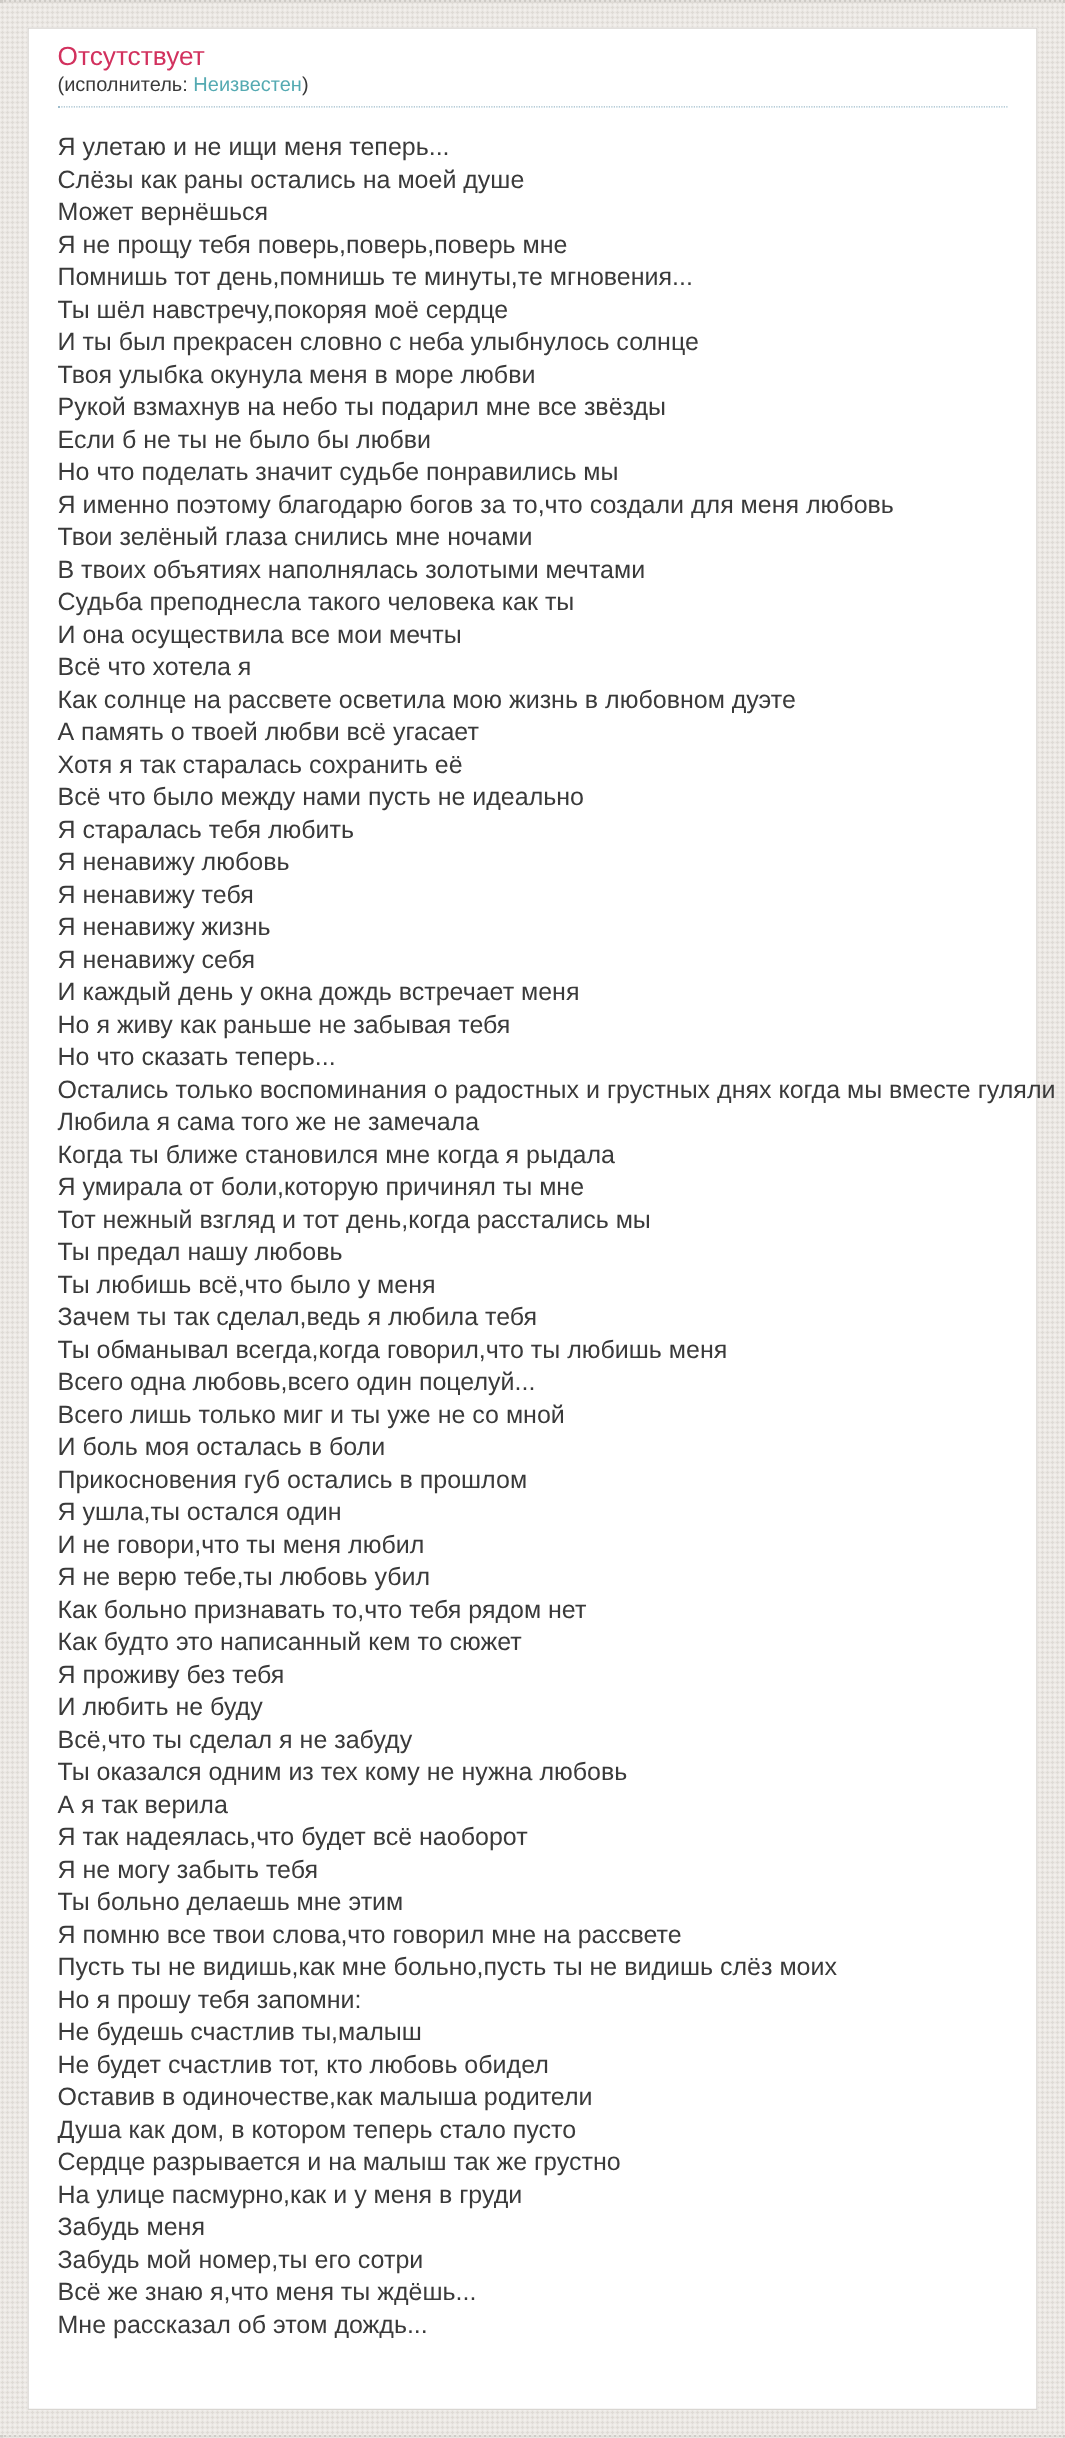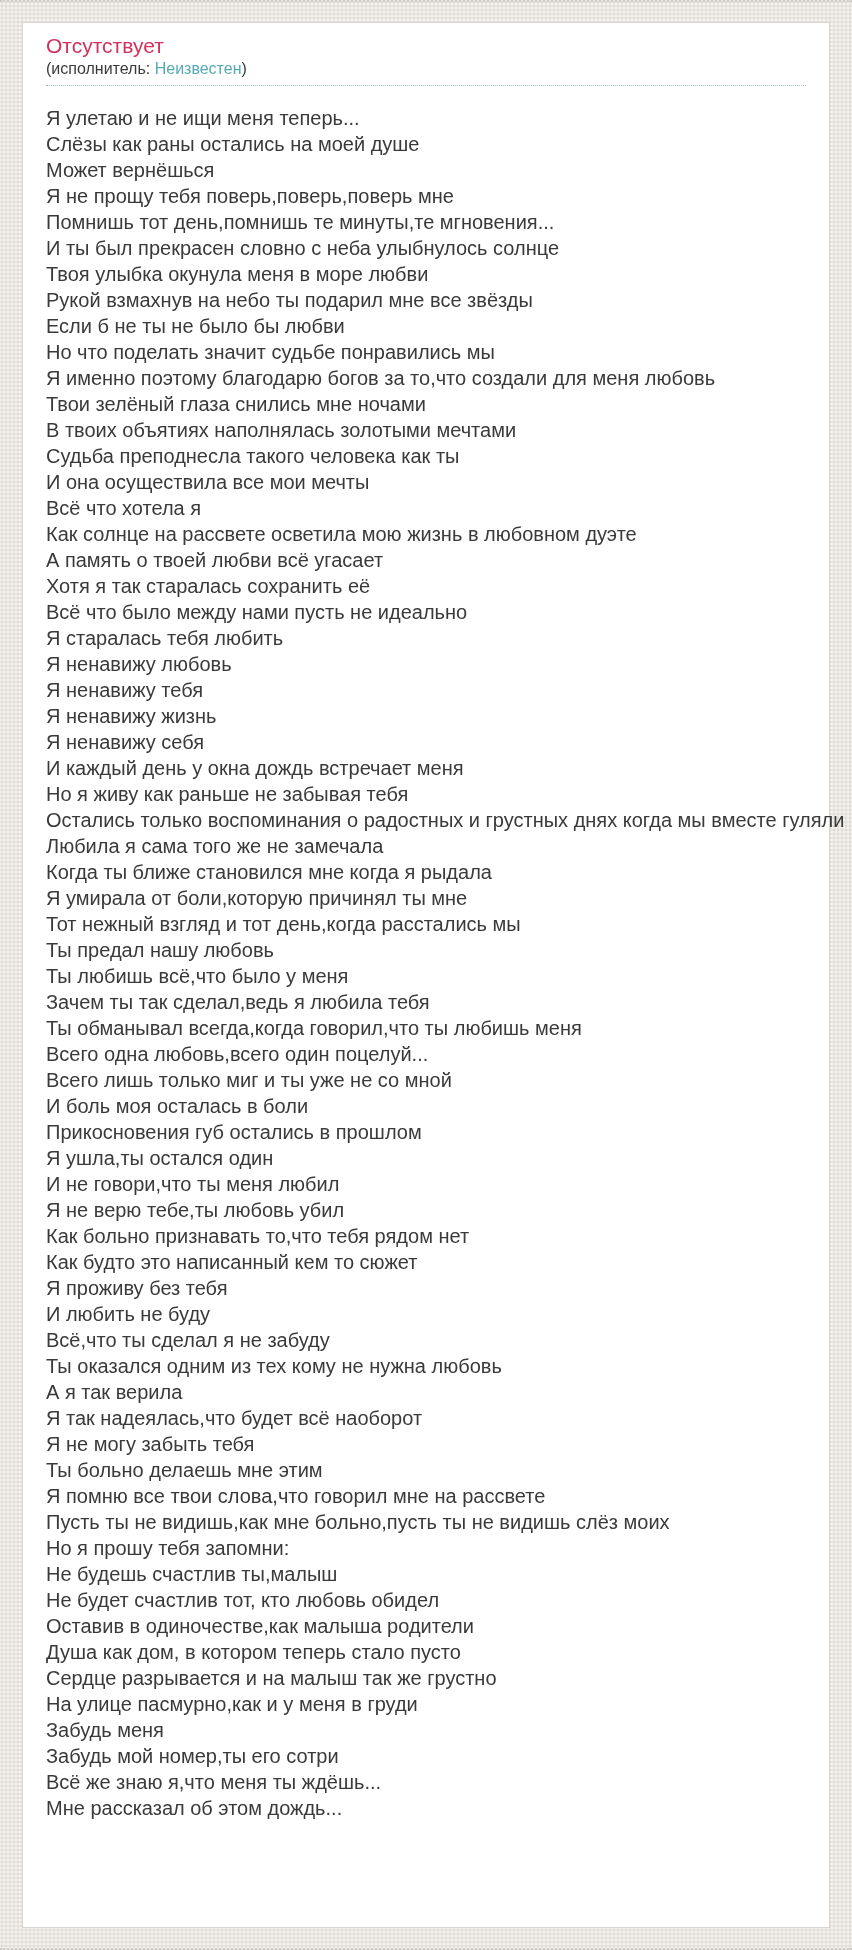--- a/index.html
+++ b/index.html
@@ -72,20 +72,21 @@
 <div class="page">
   <div class="card">
     <h1 class="song-title">Отсутствует</h1>
     <div class="artist-line"><span>(исполнитель: </span><a class="artist-link">Неизвестен</a><span>)</span></div>
     <div class="lyrics" id="lyrics">
         <div class="line">Я улетаю и не ищи меня теперь...</div>
         <div class="line">Слёзы как раны остались на моей душе</div>
         <div class="line">Может вернёшься</div>
         <div class="line">Я не прощу тебя поверь,поверь,поверь мне</div>
         <div class="line">Помнишь тот день,помнишь те минуты,те мгновения...</div>
+        <div class="line">Ты шёл навстречу,покоряя моё сердце</div>
         <div class="line">И ты был прекрасен словно с неба улыбнулось солнце</div>
         <div class="line">Твоя улыбка окунула меня в море любви</div>
         <div class="line">Рукой взмахнув на небо ты подарил мне все звёзды</div>
         <div class="line">Если б не ты не было бы любви</div>
         <div class="line">Но что поделать значит судьбе понравились мы</div>
         <div class="line">Я именно поэтому благодарю богов за то,что создали для меня любовь</div>
         <div class="line">Твои зелёный глаза снились мне ночами</div>
         <div class="line">В твоих объятиях наполнялась золотыми мечтами</div>
         <div class="line">Судьба преподнесла такого человека как ты</div>
         <div class="line">И она осуществила все мои мечты</div>
@@ -94,20 +95,21 @@
         <div class="line">А память о твоей любви всё угасает</div>
         <div class="line">Хотя я так старалась сохранить её</div>
         <div class="line">Всё что было между нами пусть не идеально</div>
         <div class="line">Я старалась тебя любить</div>
         <div class="line">Я ненавижу любовь</div>
         <div class="line">Я ненавижу тебя</div>
         <div class="line">Я ненавижу жизнь</div>
         <div class="line">Я ненавижу себя</div>
         <div class="line">И каждый день у окна дождь встречает меня</div>
         <div class="line">Но я живу как раньше не забывая тебя</div>
+        <div class="line">Но что сказать теперь...</div>
         <div class="line">Остались только воспоминания о радостных и грустных днях когда мы вместе гуляли</div>
         <div class="line">Любила я сама того же не замечала</div>
         <div class="line">Когда ты ближе становился мне когда я рыдала</div>
         <div class="line">Я умирала от боли,которую причинял ты мне</div>
         <div class="line">Тот нежный взгляд и тот день,когда расстались мы</div>
         <div class="line">Ты предал нашу любовь</div>
         <div class="line">Ты любишь всё,что было у меня</div>
         <div class="line">Зачем ты так сделал,ведь я любила тебя</div>
         <div class="line">Ты обманывал всегда,когда говорил,что ты любишь меня</div>
         <div class="line">Всего одна любовь,всего один поцелуй...</div>

